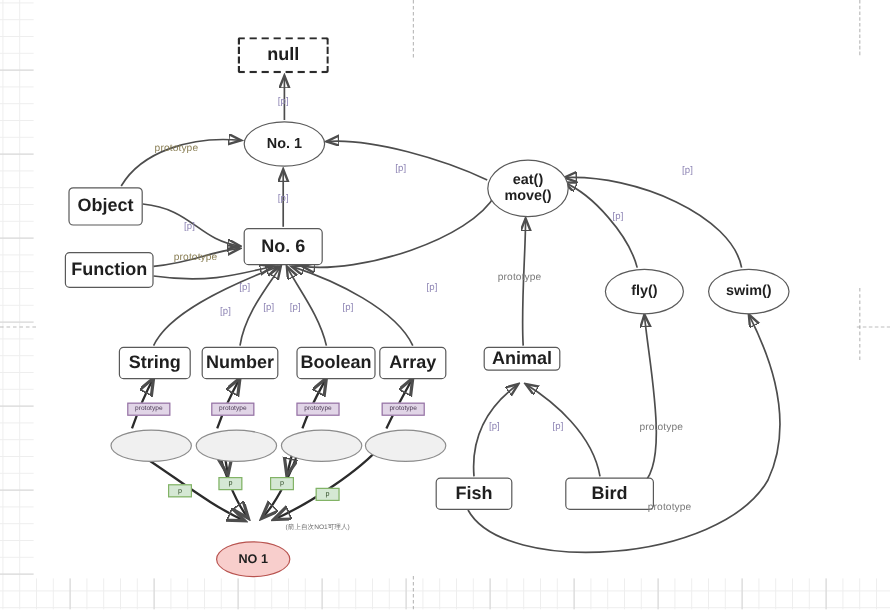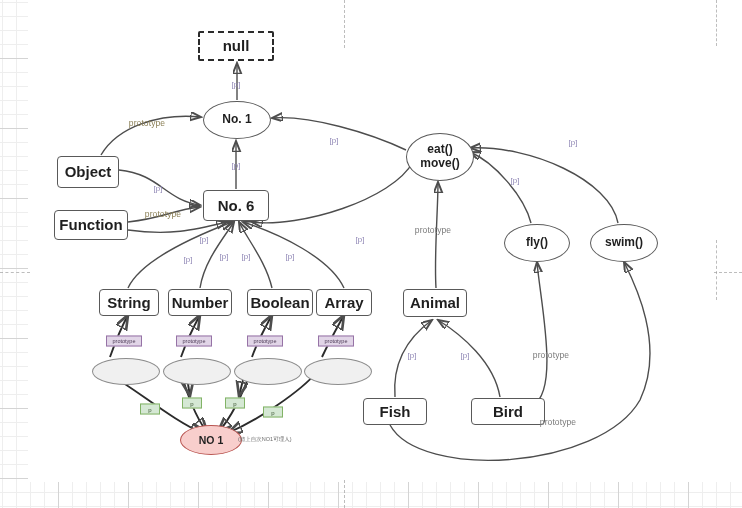--- a/index.html
+++ b/index.html
@@ -67,20 +67,21 @@
     font-size:12px;
   }
   .ellipse.gray{
     background:#f0f0f0;
     border:1.2px solid #8c8c8c;
   }
   .ellipse.pink{
     background:#f8cecc;
     border:1.4px solid #b85450;
     font-size:10.5px;
+    margin-top:26px;
   }
 
   
   .elabel{
     position:absolute;
     font-size:8.5px;
     font-weight:normal;
     color:#8a7f55;
     background:rgba(255,255,255,.0);
     white-space:nowrap;
@@ -213,21 +214,21 @@
   <div class="node ellipse" style="left:590px;top:224px;width:68px;height:38px;">swim()</div>
 
   <div class="node rect" style="left:99px;top:289px;width:60px;height:27px;">String</div>
 
   <div class="node rect" style="left:168px;top:289px;width:64px;height:27px;">Number</div>
 
   <div class="node rect" style="left:241px;top:289px;width:66px;height:27px;margin-left:6px;">Boolean</div>
 
   <div class="node rect" style="left:316px;top:289px;width:56px;height:27px;">Array</div>
 
-  <div class="node rect" style="left:403px;top:289px;width:64px;height:28px;">Animal</div>
+  <div class="node rect" style="left:403px;top:289px;width:64px;height:20px;">Animal</div>
 
   <div class="node ellipse gray" style="left:92px;top:358px;width:68px;height:27px;"></div>
 
   <div class="node ellipse gray" style="left:163px;top:358px;width:68px;height:27px;"></div>
 
   <div class="node ellipse gray" style="left:234px;top:358px;width:68px;height:27px;"></div>
 
   <div class="node ellipse gray" style="left:304px;top:358px;width:68px;height:27px;"></div>
 
   <div class="node rect" style="left:363px;top:398px;width:64px;height:27px;">Fish</div>

